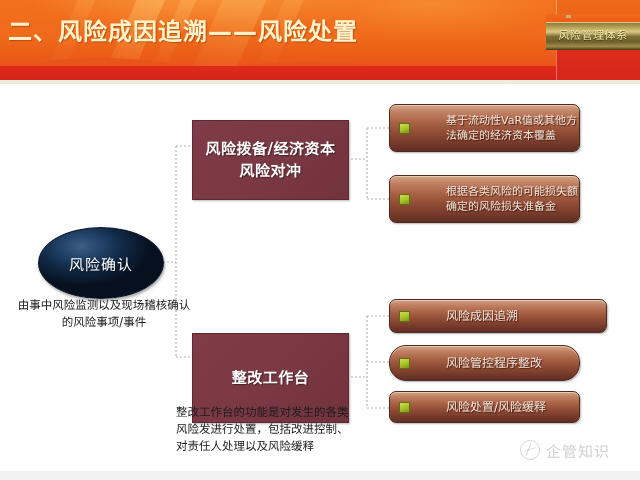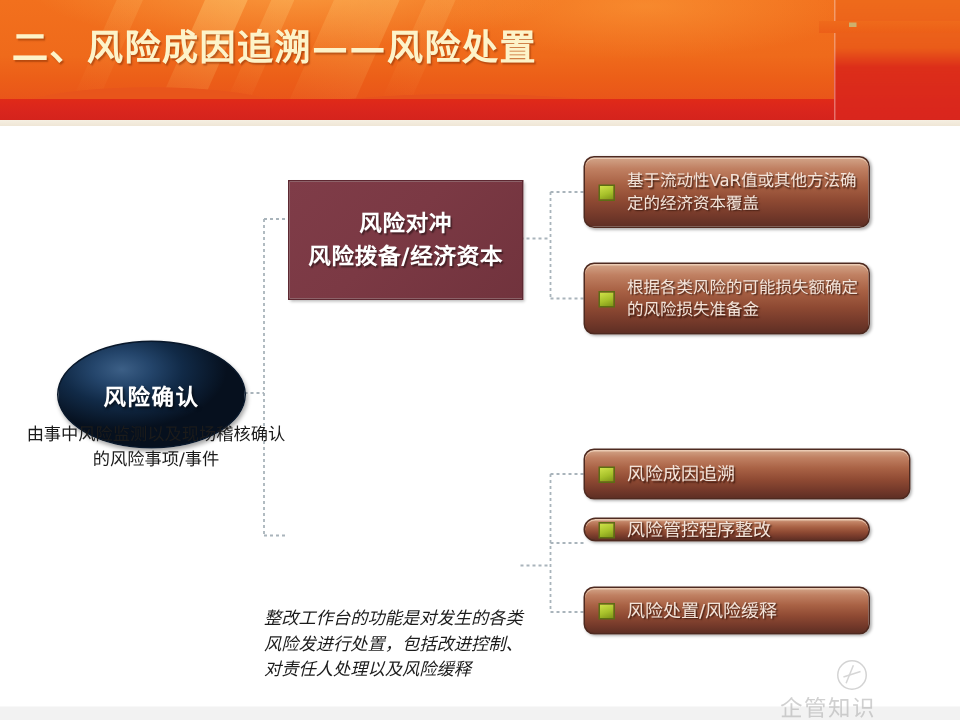--- a/index.html
+++ b/index.html
@@ -163,89 +163,89 @@
     background:
       radial-gradient(ellipse 70px 40px at 34% 26%, #3c5f86 0%, #24456b 28%, #112a47 58%, #06101e 100%);
     border: 1px solid #09182b;
     box-shadow: 1px 2px 3px rgba(0,0,0,0.35);
     display: flex;
     align-items: center;
     justify-content: center;
   }
   #ellipse-confirm-label {
     font-size: 15px;
-    font-weight: bold;
+    font-weight: normal;
     color: #ffffff;
     letter-spacing: 1px;
     text-shadow: 1px 1px 2px rgba(0,0,0,0.7);
     white-space: nowrap;
   }
 
   
   .copper-box {
     position: absolute;
     border-radius: 7px;
     background: linear-gradient(180deg,
         #d3a589 0%, #c08062 16%, #a96245 38%,
         #8f4a33 62%, #74392a 84%, #5e2f24 100%);
     border: 1px solid #4e2a20;
     box-shadow: 1px 1px 2px rgba(0,0,0,0.3),
                 inset 0 1px 0 rgba(255,235,215,0.55);
     display: flex;
     align-items: center;
     padding-left: 9px;
     box-sizing: border-box;
+    gap: 28px;
   }
   .copper-bullet {
     flex: 0 0 auto;
     width: 9px; height: 9px;
     background: linear-gradient(160deg, #cfe14a 0%, #a7c12a 55%, #7e9418 100%);
     border: 1px solid #5d6d13;
     margin-right: 8px;
   }
   .copper-text {
     font-size: 11px;
     line-height: 15px;
     color: #f3e4da;
     text-shadow: 1px 1px 1px rgba(40,14,6,0.75);
   }
   #copper-1 { left: 389px; top: 104px;  width: 191px; height: 48px; }
   #copper-2 { left: 389px; top: 175px;  width: 191px; height: 48px; align-items: center; }
   #copper-3 { left: 389px; top: 299px;  width: 218px; height: 34px; }
-  #copper-4 { left: 389px; top: 345px;  width: 191px; height: 16px; border-radius: 17px; }
+  #copper-4 { left: 389px; top: 345px;  width: 191px; height: 36px; border-radius: 17px; }
   #copper-5 { left: 389px; top: 391px;  width: 191px; height: 32px; }
   #copper-3 .copper-text,
   #copper-4 .copper-text,
   #copper-5 .copper-text { font-size: 12px; }
 
   
   .note {
     position: absolute;
     font-size: 11.5px;
     line-height: 17px;
     color: #1b1b1b;
   }
   #note-hedge   { left: 192px; top: 203px; width: 160px; }
-  #note-rectify { left: 176px; top: 404px; width: 180px; font-style: italic; }
+  #note-rectify { left: 176px; top: 404px; width: 180px; }
   #note-confirm {
     position: absolute;
-    left: 16px; top: 281px; width: 176px;
+    left: 16px; top: 297px; width: 176px;
     font-size: 11.5px; line-height: 17px;
     color: #1b1b1b;
     text-align: center;
   }
 
   
   #watermark {
     position: absolute;
     left: 520px; top: 440px;
     display: flex;
-    align-items: flex-end;
+    align-items: flex-start;
     opacity: .62;
-    flex-direction: column;
   }
   #watermark-icon {
     width: 18px; height: 18px;
     border: 1px solid #b9b9b9;
     border-radius: 50%;
     margin-right: 6px;
     position: relative;
   }
   #watermark-icon::before,
   #watermark-icon::after {
@@ -288,20 +288,23 @@
     <div id="ridge"></div>
   </div>
   <div id="redband"></div>
   <div id="creamline"></div>
   <div id="header-right-panel"></div>
 
   <div id="slide-title">二、风险成因追溯——风险处置</div>
 
   <div id="badge-tab"></div>
   <div id="badge-dot"></div>
+  <div id="corner-badge">
+    <span id="corner-badge-label">风险管理体系</span>
+  </div>
 
   <svg id="wires" viewBox="0 0 640 396" width="640" height="396">
     <g fill="none" stroke="#a9b4bb" stroke-width="1.2" stroke-dasharray="2 2" stroke-linecap="butt">
 
       <path d="M163,178 L176,178"></path>
       <path d="M176,62 L176,273"></path>
 
       <path d="M176,62 L192,62"></path>
 
       <path d="M176,273 L192,273"></path>
@@ -318,34 +321,37 @@
       <path d="M367,324 L389,324"></path>
     </g>
   </svg>
 
   <div id="ellipse-confirm">
     <span id="ellipse-confirm-label">风险确认</span>
   </div>
   <div id="note-confirm">由事中风险监测以及现场稽核确认的风险事项/事件</div>
 
   <div class="maroon-box" id="box-hedge">
+    <span class="maroon-line">风险拨备/经济资本</span>
     <span class="maroon-line">风险对冲</span>
-    <span class="maroon-line">风险拨备/经济资本</span>
   </div>
 
   <div class="copper-box" id="copper-1">
     <span class="copper-bullet"></span>
     <span class="copper-text">基于流动性VaR值或其他方法确定的经济资本覆盖</span>
   </div>
 
   <div class="copper-box" id="copper-2">
     <span class="copper-bullet"></span>
     <span class="copper-text">根据各类风险的可能损失额确定的风险损失准备金</span>
   </div>
 
+  <div class="maroon-box" id="box-rectify">
+    <span class="maroon-line">整改工作台</span>
+  </div>
   <div class="note" id="note-rectify">整改工作台的功能是对发生的各类风险发进行处置，包括改进控制、对责任人处理以及风险缓释</div>
 
   <div class="copper-box" id="copper-3">
     <span class="copper-bullet"></span>
     <span class="copper-text">风险成因追溯</span>
   </div>
 
   <div class="copper-box" id="copper-4">
     <span class="copper-bullet"></span>
     <span class="copper-text">风险管控程序整改</span>

